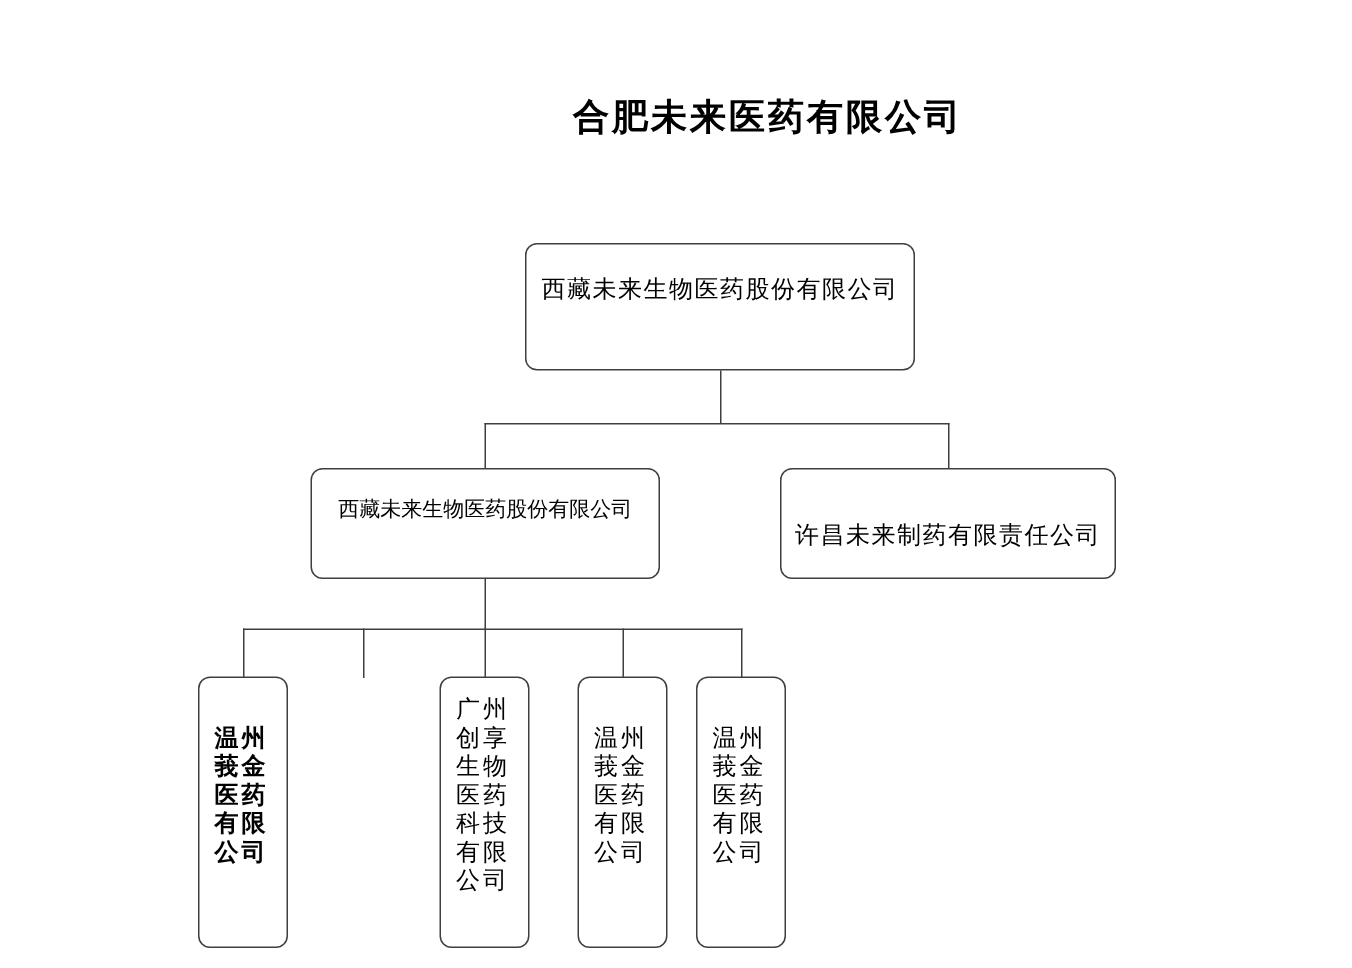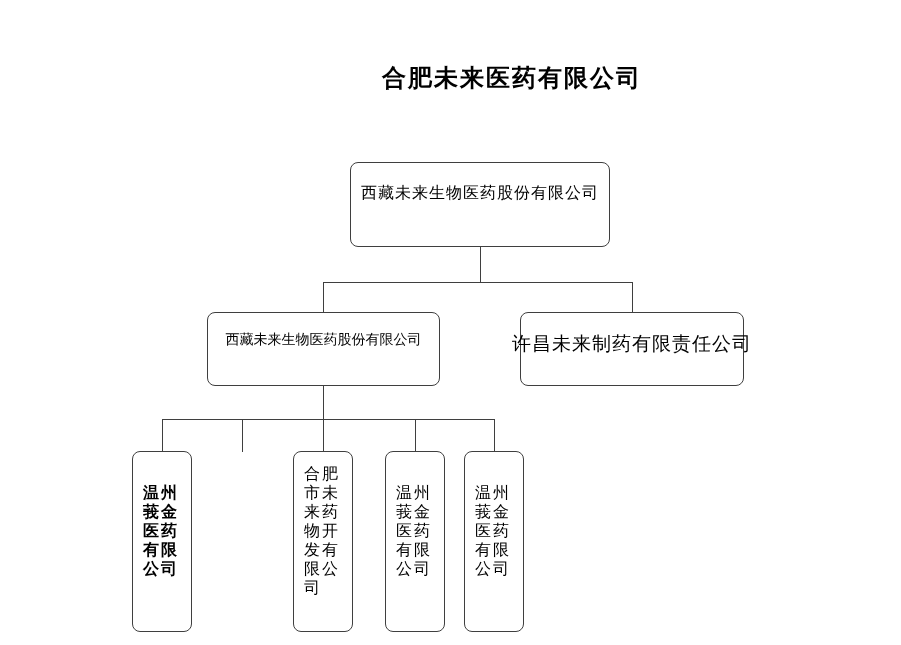--- a/index.html
+++ b/index.html
@@ -48,22 +48,22 @@
     font-size:16px;letter-spacing:1px;
     padding-top:20px;
   }
   .node-l2a{
     left:207px;top:312px;width:233px;height:74px;
     font-size:14px;letter-spacing:0px;
     padding-top:18px;
   }
   .node-l2b{
     left:520px;top:312px;width:224px;height:74px;
-    font-size:19px;letter-spacing:1px;
-    padding-top:18px;
+    font-size:16px;letter-spacing:1px;
+    padding-top:34px;
   }
   .node-v{ 
     top:451px;width:60px;height:181px;
     align-items:center;
     padding-bottom:23px;
     font-size:16px;
   }
   .node-v .wrap{
     display:inline-block;
     width:38px;
@@ -110,21 +110,21 @@
     <span>西藏未来生物医药股份有限公司</span>
   </div>
   <div class="node node-h node-l2b">
     <span>许昌未来制药有限责任公司</span>
   </div>
 
   <div class="node node-v node-v1">
     <span class="wrap">温州莪金医药有限公司</span>
   </div>
   <div class="node node-v node-v3">
-    <span class="wrap">合肥市未来药物开发有限公司</span>
+    <span class="wrap">广州创享生物医药科技有限公司</span>
   </div>
   <div class="node node-v node-v4">
     <span class="wrap">温州莪金医药有限公司</span>
   </div>
   <div class="node node-v node-v5">
     <span class="wrap">温州莪金医药有限公司</span>
   </div>
 
 </div>
 

